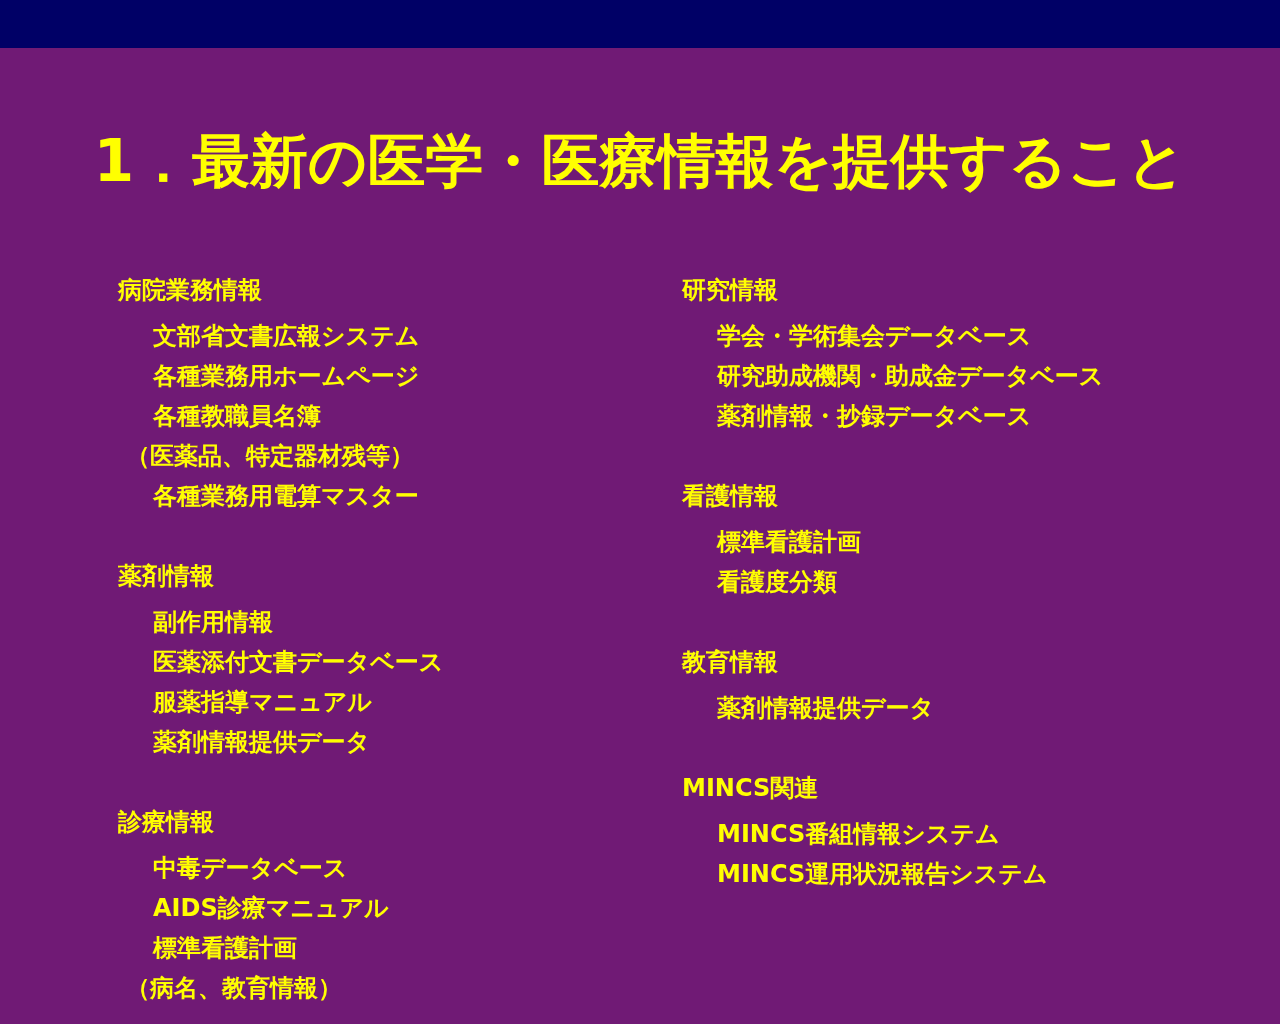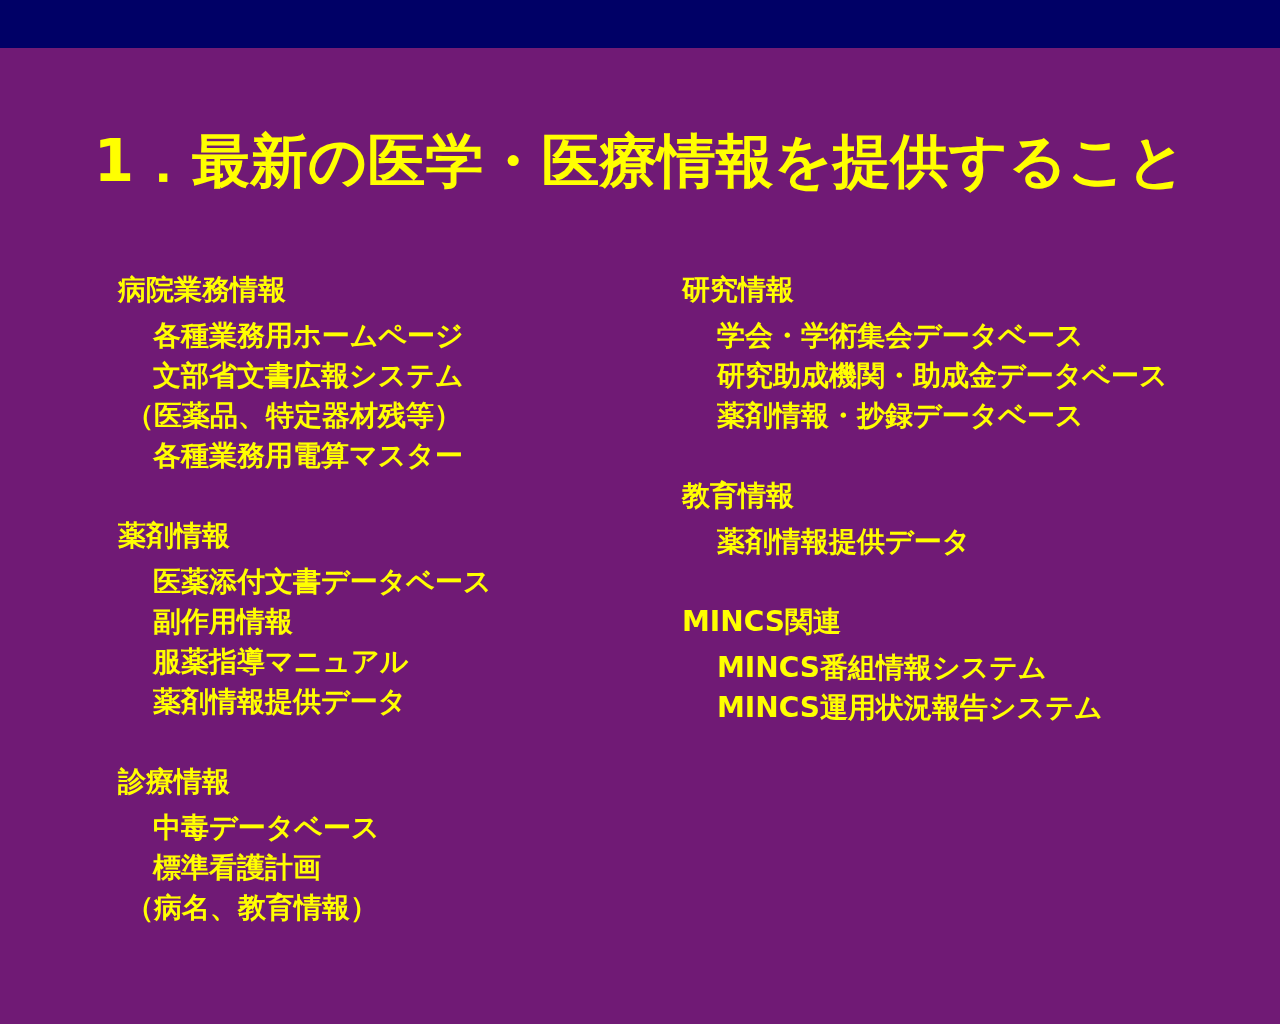--- a/index.html
+++ b/index.html
@@ -27,67 +27,74 @@
     width: 1280px;
     text-align: center;
     font-size: 58px;
     line-height: 1.15;
     white-space: nowrap;
     letter-spacing: 0px;
   }
   .col {
     position: absolute;
     top: 222px;
-    font-size: 28px;
+    font-size: 24px;
     line-height: 40px;
     white-space: nowrap;
   }
   .col-left  { left: 118px; }
   .col-right { left: 682px; }
   .section + .section { margin-top: 40px; }
   .section-header { margin-bottom: 6px; }
   .line.indent { padding-left: 35px; }
   .line.paren  { padding-left: 8px; }
 </style>
 </head>
 <body style="background: rgb(0, 0, 102);">
 
 <div class="slide" style="background: #701a75; color: rgb(255, 255, 0); margin-top: 48px;">
 
   <div class="slide-title">1．最新の医学・医療情報を提供すること</div>
 
   <div class="col col-left">
     <div class="section">
       <div class="line section-header">病院業務情報</div>
+      <div class="line indent">文部省文書広報システム</div>
       <div class="line indent">各種業務用ホームページ</div>
-      <div class="line indent">文部省文書広報システム</div>
+      <div class="line indent">各種教職員名簿</div>
       <div class="line paren">（医薬品、特定器材残等）</div>
       <div class="line indent">各種業務用電算マスター</div>
     </div>
     <div class="section">
       <div class="line section-header">薬剤情報</div>
+      <div class="line indent">副作用情報</div>
       <div class="line indent">医薬添付文書データベース</div>
-      <div class="line indent">副作用情報</div>
       <div class="line indent">服薬指導マニュアル</div>
       <div class="line indent">薬剤情報提供データ</div>
     </div>
     <div class="section">
       <div class="line section-header">診療情報</div>
       <div class="line indent">中毒データベース</div>
+      <div class="line indent">AIDS診療マニュアル</div>
       <div class="line indent">標準看護計画</div>
       <div class="line paren">（病名、教育情報）</div>
     </div>
   </div>
 
   <div class="col col-right">
     <div class="section">
       <div class="line section-header">研究情報</div>
       <div class="line indent">学会・学術集会データベース</div>
       <div class="line indent">研究助成機関・助成金データベース</div>
       <div class="line indent">薬剤情報・抄録データベース</div>
+    </div>
+    <div class="section">
+      <div class="line section-header">看護情報</div>
+      <div class="line indent">標準看護計画</div>
+      <div class="line indent">看護度分類</div>
     </div>
     <div class="section">
       <div class="line section-header">教育情報</div>
       <div class="line indent">薬剤情報提供データ</div>
     </div>
     <div class="section">
       <div class="line section-header">MINCS関連</div>
       <div class="line indent">MINCS番組情報システム</div>
       <div class="line indent">MINCS運用状況報告システム</div>
     </div>

